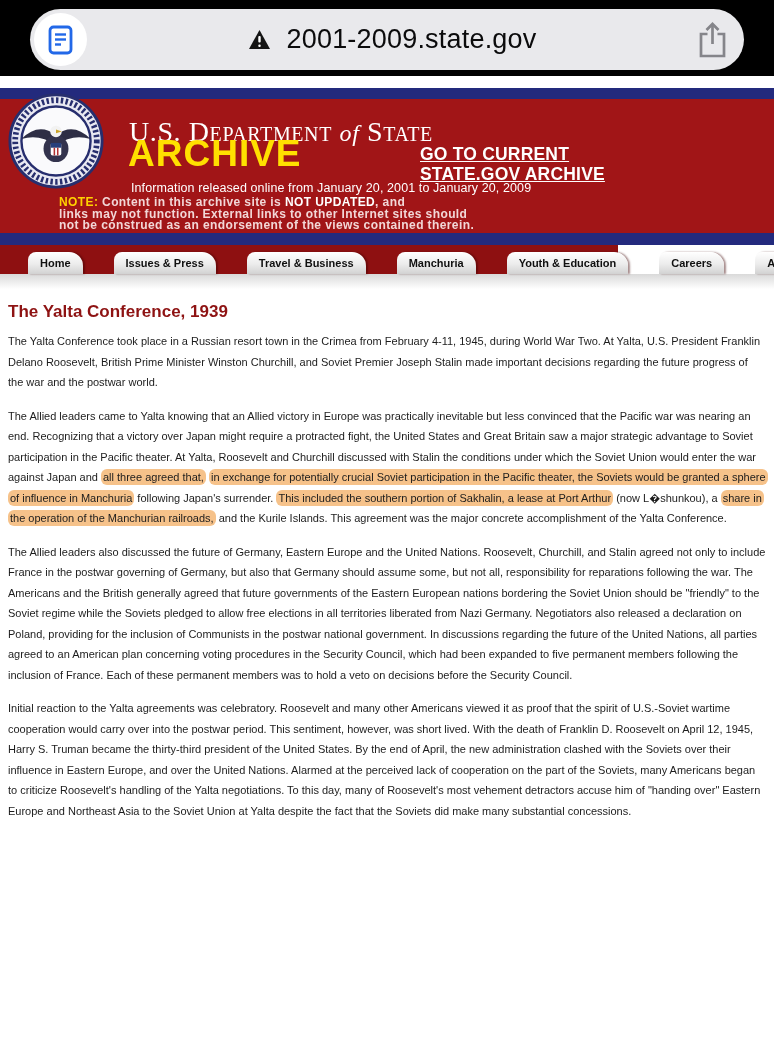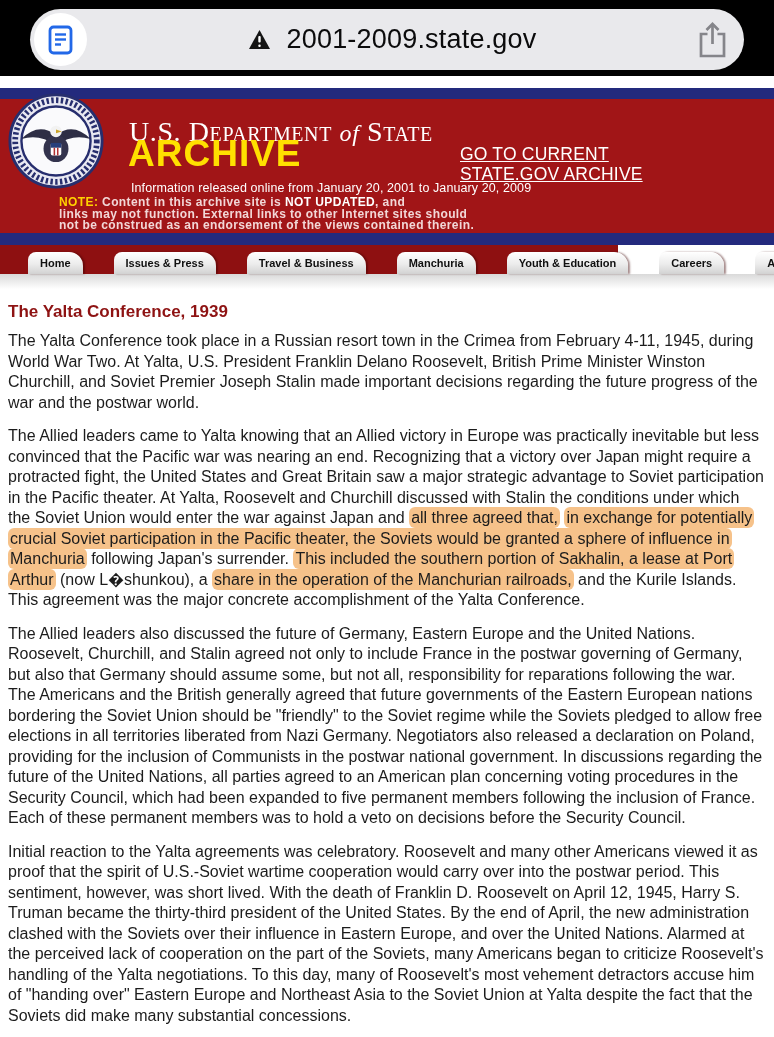--- a/index.html
+++ b/index.html
@@ -50,22 +50,22 @@
   }
   .released { position:absolute; left:131px; top:82px; color:#fff; font-size:12.5px; letter-spacing:0.1px; }
   .note {
     position:absolute; left:59px; top:98px; color:#f2d7d7;
     font-size:12px; font-weight:700; line-height:11.5px; letter-spacing:0.4px;
   }
   .note .lbl { color:#ffd200; }
   .note b { color:#fff; }
   .goto {
     position:absolute; left:420px; top:46px; color:#fff; font-size:17.5px;
-    font-weight:400; line-height:19.5px; text-decoration:underline;
-    letter-spacing:0.2px; cursor:pointer;margin-left:40px;
+    font-weight:700; line-height:19.5px; text-decoration:underline;
+    letter-spacing:0.2px; cursor:pointer;
   }
 
   
   .nav-wrap { background:#fff; }
   .nav {
     width:618px; height:29px; background:var(--nav-red,#8e1011);
     display:flex; align-items:flex-end; gap:11px; padding-left:8px;
   }
   .tab {
     height:22px; line-height:22px; padding:0 12px;
@@ -78,21 +78,21 @@
   }
   .fade { height:15px; background:linear-gradient(#d9d9d9,#ffffff); }
 
   
   main { padding:2px 8px 0; }
   .title {
     color:var(--title-red,#8e1313); font-size:17px; font-weight:700;
     margin:11px 0 9px;
   }
   p.body-par {
-    font-size:16px; line-height:20.5px; margin:0 0 13px; color:#1c1c1c;
+    font-size:11px; line-height:20.5px; margin:0 0 13px; color:#1c1c1c;
   }
   .hl {
     background:var(--highlight,#f6c28a);
     border-radius:6px; padding:2px 2px;
     box-decoration-break:clone; -webkit-box-decoration-break:clone;
   }
 </style>
 </head>
 <body>
 

